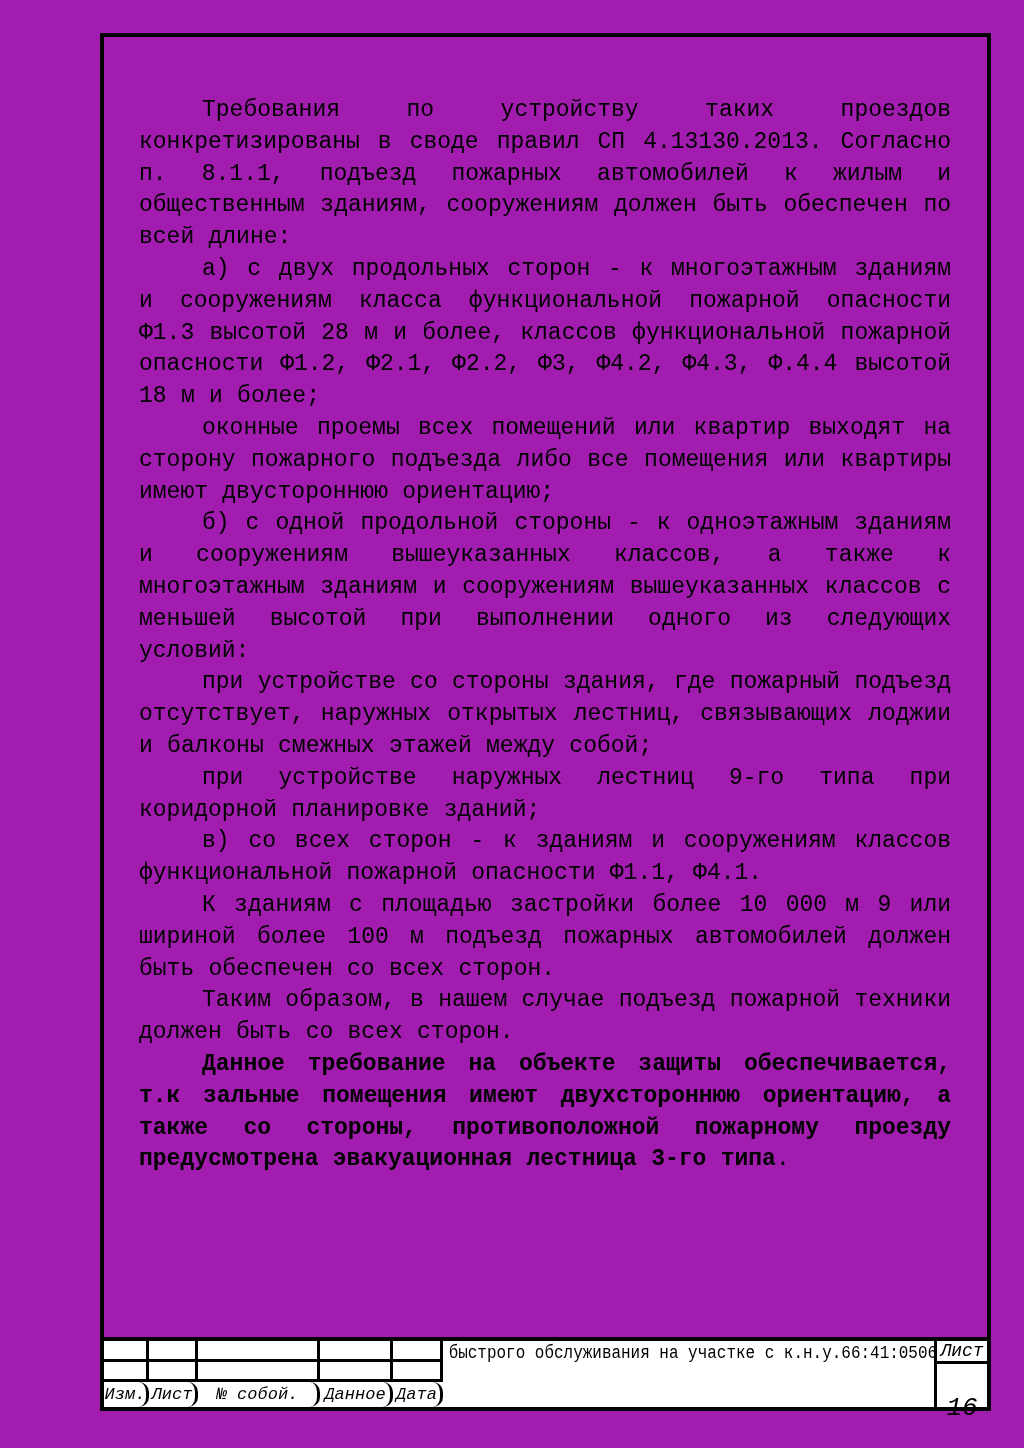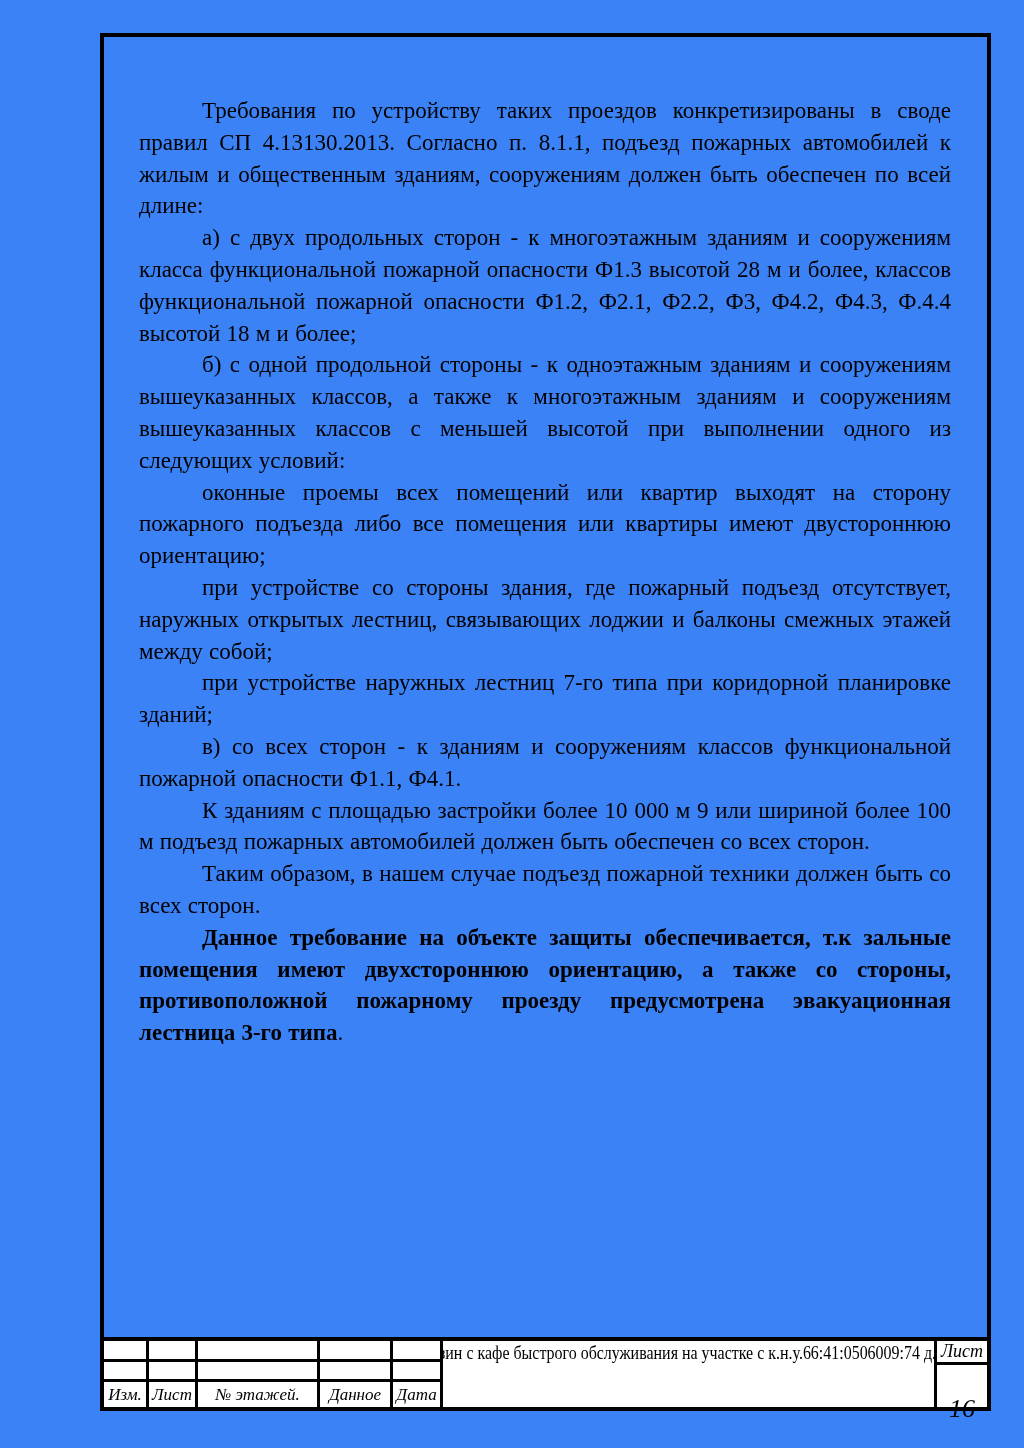--- a/index.html
+++ b/index.html
@@ -4,22 +4,22 @@
 <style>
   html, body {
     margin: 0;
     padding: 0;
     background: #ffffff;
   }
   .page {
     position: relative;
     width: 1024px;
     height: 1448px;
-    background: #3b82f6;
-    font-family: Liberation Serif, serif;
+    background: #a21caf;
+    font-family: Liberation Mono, monospace;
     color: #000000;
     overflow: hidden;
   }
   .frame {
     position: absolute;
     left: 100px;
     top: 33px;
     width: 891px;
     height: 1378px;
     border: 4px solid #000000;
@@ -70,20 +70,21 @@
   }
   .tb-cell.last-row {
     border-bottom: none;
     display: flex;
     align-items: center;
     justify-content: center;
     font-style: italic;
     font-size: 17px;
     white-space: nowrap;
     overflow: hidden;
+    border-radius: 10px;
   }
   .tb-title {
     flex: 1;
     border-right: 3px solid #000000;
     box-sizing: border-box;
     display: flex;
     justify-content: center;
     align-items: flex-start;
     padding-top: 1px;
     overflow: hidden;
@@ -120,45 +121,45 @@
 </style>
 </head>
 <body>
 
 <div class="page">
   <div class="frame">
 
     <div class="textblock">
       <p>Требования по устройству таких проездов конкретизированы в своде правил СП 4.13130.2013. Согласно п. 8.1.1, подъезд пожарных автомобилей к жилым и общественным зданиям, сооружениям должен быть обеспечен по всей длине:</p>
       <p>а) с двух продольных сторон - к многоэтажным зданиям и сооружениям класса функциональной пожарной опасности Ф1.3 высотой 28 м и более, классов функциональной пожарной опасности Ф1.2, Ф2.1, Ф2.2, Ф3, Ф4.2, Ф4.3, Ф.4.4 высотой 18 м и более;</p>
+      <p>оконные проемы всех помещений или квартир выходят на сторону пожарного подъезда либо все помещения или квартиры имеют двустороннюю ориентацию;</p>
       <p>б) с одной продольной стороны - к одноэтажным зданиям и сооружениям вышеуказанных классов, а также к многоэтажным зданиям и сооружениям вышеуказанных классов с меньшей высотой при выполнении одного из следующих условий:</p>
-      <p>оконные проемы всех помещений или квартир выходят на сторону пожарного подъезда либо все помещения или квартиры имеют двустороннюю ориентацию;</p>
       <p>при устройстве со стороны здания, где пожарный подъезд отсутствует, наружных открытых лестниц, связывающих лоджии и балконы смежных этажей между собой;</p>
-      <p>при устройстве наружных лестниц 7-го типа при коридорной планировке зданий;</p>
+      <p>при устройстве наружных лестниц 9-го типа при коридорной планировке зданий;</p>
       <p>в) со всех сторон - к зданиям и сооружениям классов функциональной пожарной опасности Ф1.1, Ф4.1.</p>
       <p>К зданиям с площадью застройки более 10 000 м 9 или шириной более 100 м подъезд пожарных автомобилей должен быть обеспечен со всех сторон.</p>
       <p>Таким образом, в нашем случае подъезд  пожарной техники должен быть со всех сторон.</p>
       <p class="bold"><span>Данное требование на объекте защиты обеспечивается, т.к зальные помещения имеют двухстороннюю ориентацию, а также со стороны, противоположной пожарному проезду предусмотрена эвакуационная лестница 3-го типа</span><span class="normal-period">.</span></p>
     </div>
 
     <div class="titleblock">
       <div class="tb-left">
         <div class="tb-cell"></div>
         <div class="tb-cell"></div>
         <div class="tb-cell"></div>
         <div class="tb-cell"></div>
         <div class="tb-cell"></div>
         <div class="tb-cell"></div>
         <div class="tb-cell"></div>
         <div class="tb-cell"></div>
         <div class="tb-cell"></div>
         <div class="tb-cell"></div>
         <div class="tb-cell last-row">Изм.</div>
         <div class="tb-cell last-row">Лист</div>
-        <div class="tb-cell last-row">№ этажей.</div>
+        <div class="tb-cell last-row">№ собой.</div>
         <div class="tb-cell last-row">Данное</div>
         <div class="tb-cell last-row">Дата</div>
       </div>
       <div class="tb-title">
         <span class="tb-title-text">Магазин с кафе быстрого обслуживания на участке с к.н.у.66:41:0506009:74 д.126/2</span>
       </div>
       <div class="tb-sheet">
         <div class="tb-sheet-label">Лист</div>
         <div class="tb-sheet-num">16</div>
       </div>

